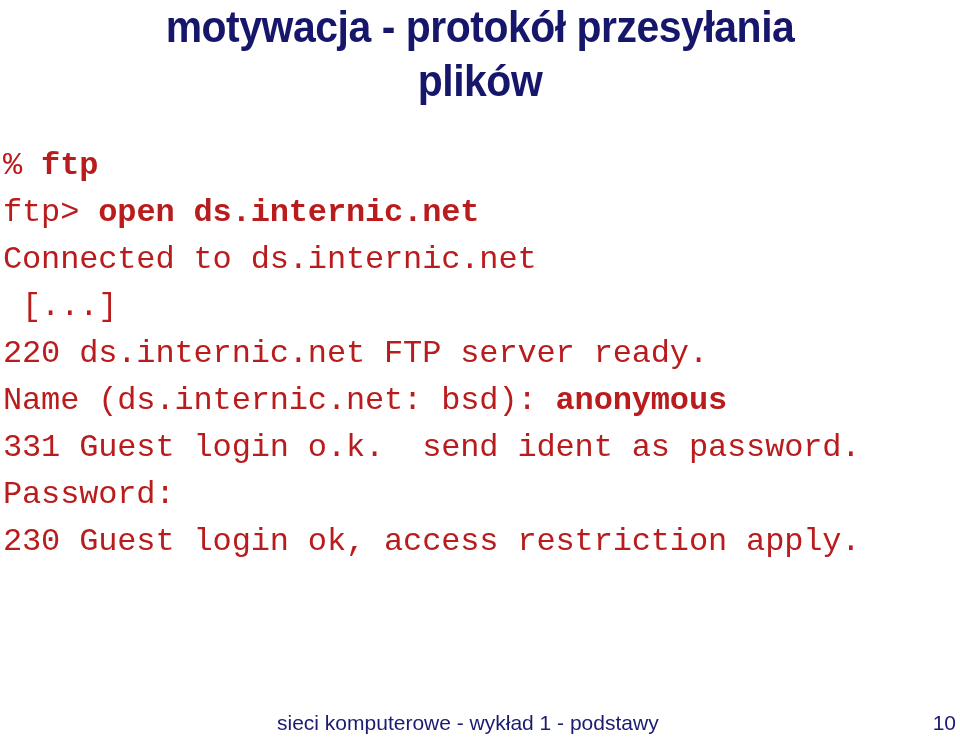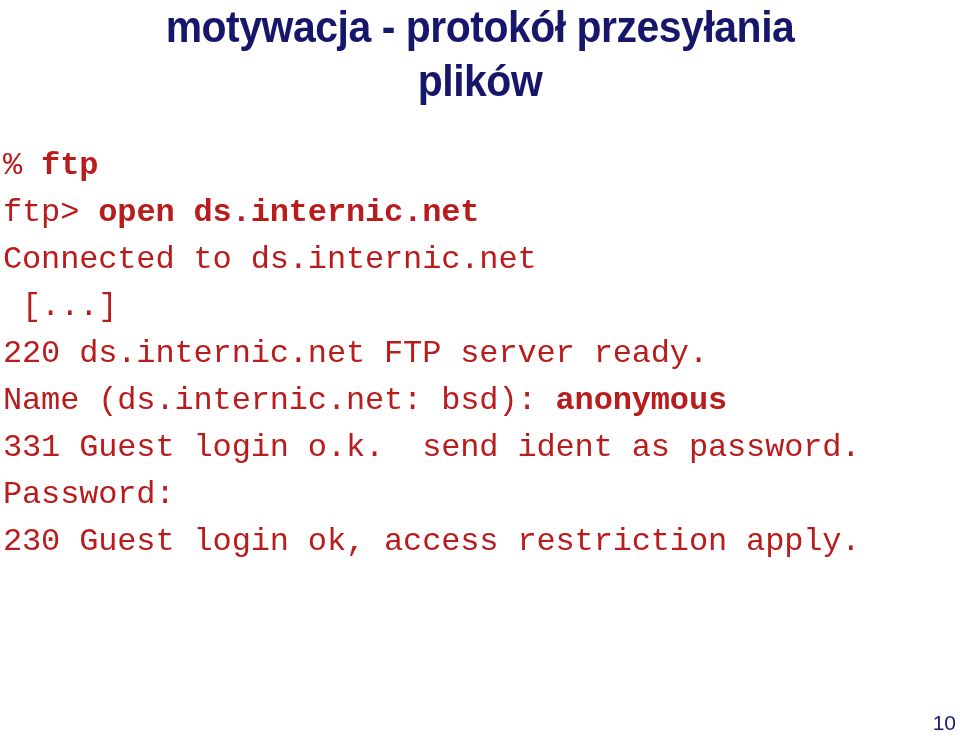--- a/index.html
+++ b/index.html
@@ -90,14 +90,15 @@
 <body>
 
 <div id="slide-title">
   <span class="title-line">motywacja - protokół przesyłania</span>
   <span class="title-line">plików</span>
 </div>
 
 <div id="transcript"><span class="term-line"><span class="out">% </span><span class="cmd">ftp</span></span><span class="term-line"><span class="out">ftp&gt; </span><span class="cmd">open ds.internic.net</span></span><span class="term-line"><span class="out">Connected to ds.internic.net</span></span><span class="term-line"><span class="out"> [...]</span></span><span class="term-line"><span class="out">220 ds.internic.net FTP server ready.</span></span><span class="term-line"><span class="out">Name (ds.internic.net: bsd): </span><span class="cmd">anonymous</span></span><span class="term-line"><span class="out">331 Guest login o.k.  send ident as password.</span></span><span class="term-line"><span class="out">Password:</span></span><span class="term-line"><span class="out">230 Guest login ok, access restriction apply.</span></span></div>
 
 <div id="slide-footer">
+  <span id="footer-text">sieci komputerowe - wykład 1 - podstawy</span>
   <span id="footer-page">10</span>
 </div>
 
 </body></html>

